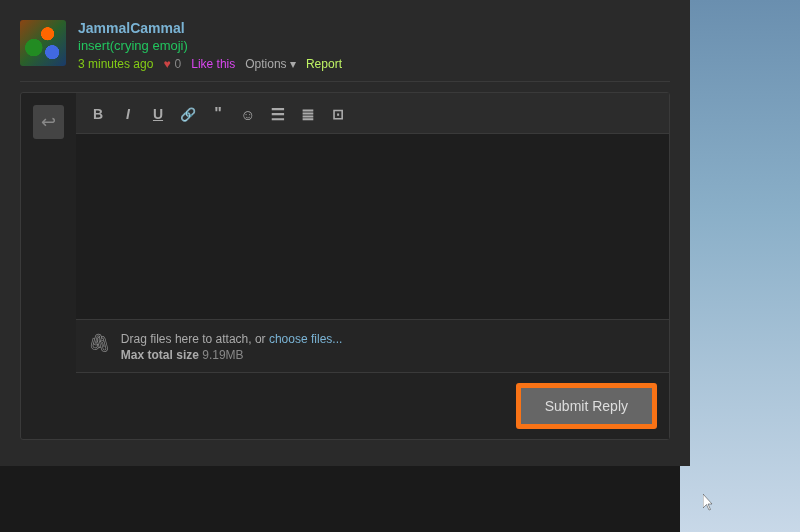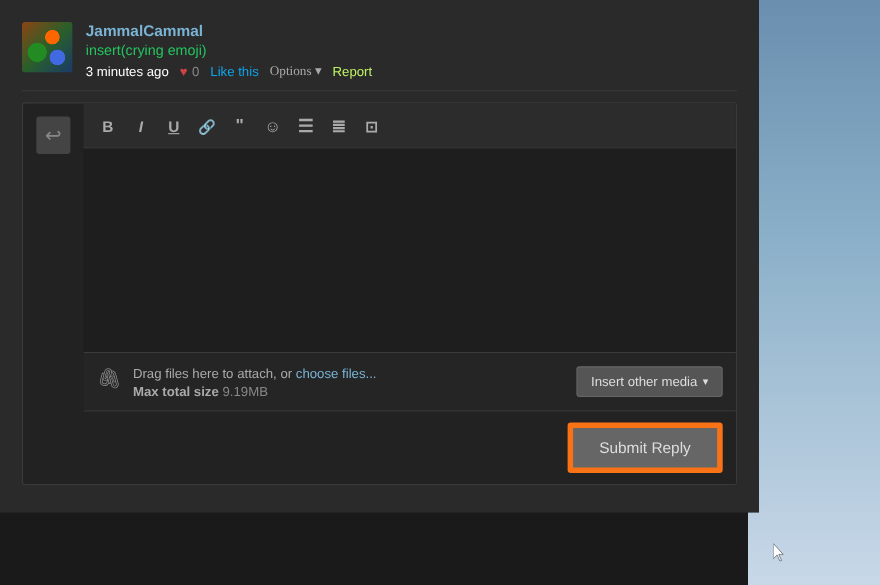--- a/index.html
+++ b/index.html
@@ -87,46 +87,45 @@
 
     .comment-meta {
       display: flex;
       align-items: center;
       gap: 10px;
       font-size: 12px;
       color: #888;
     }
 
     .timestamp {
-      color: #ffffff;
+      color: #84cc16;
     }
 
     .likes {
       display: flex;
       align-items: center;
       gap: 4px;
       color: #888;
     }
 
     .heart-icon {
       color: #cc4444;
       font-size: 12px;
     }
 
     .like-this {
-      color: #0ea5e9;
+      color: #d946ef;
       cursor: pointer;
       text-decoration: none;
     }
 
     .options-btn {
       color: #aaa;
       cursor: pointer;
       font-size: 12px;
-      font-family: Liberation Serif, serif;
     }
 
     .report-btn {
       color: #bef264;
       cursor: pointer;
       font-size: 12px;
     }
 
     
     .reply-editor {
@@ -361,24 +360,20 @@
               <div class="attach-info">
                 <span>Drag files here to attach, or </span><a class="choose-files-link">choose files...</a>
               </div>
               <div class="max-size">
                 <strong>Max total size</strong>
                 <span>9.19MB</span>
               </div>
             </div>
           </div>
 
-          <button class="insert-media-btn">
-            <span>Insert other media</span>
-            <span class="dropdown-arrow">▾</span>
-          </button>
         </div>
 
         <div class="submit-section">
           <button class="submit-btn">Submit Reply</button>
         </div>
 
       </div>
     </div>
   </div>
 

